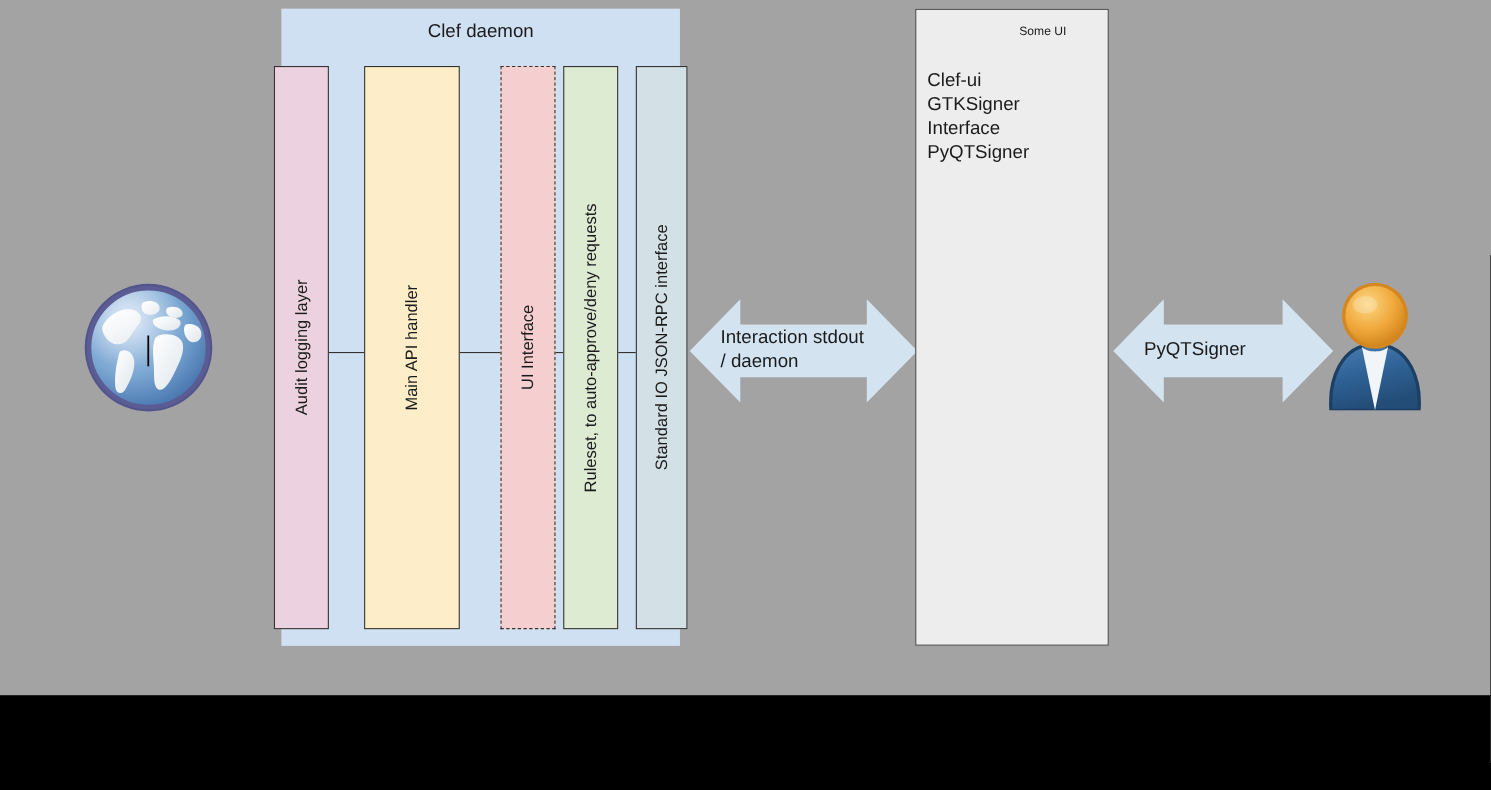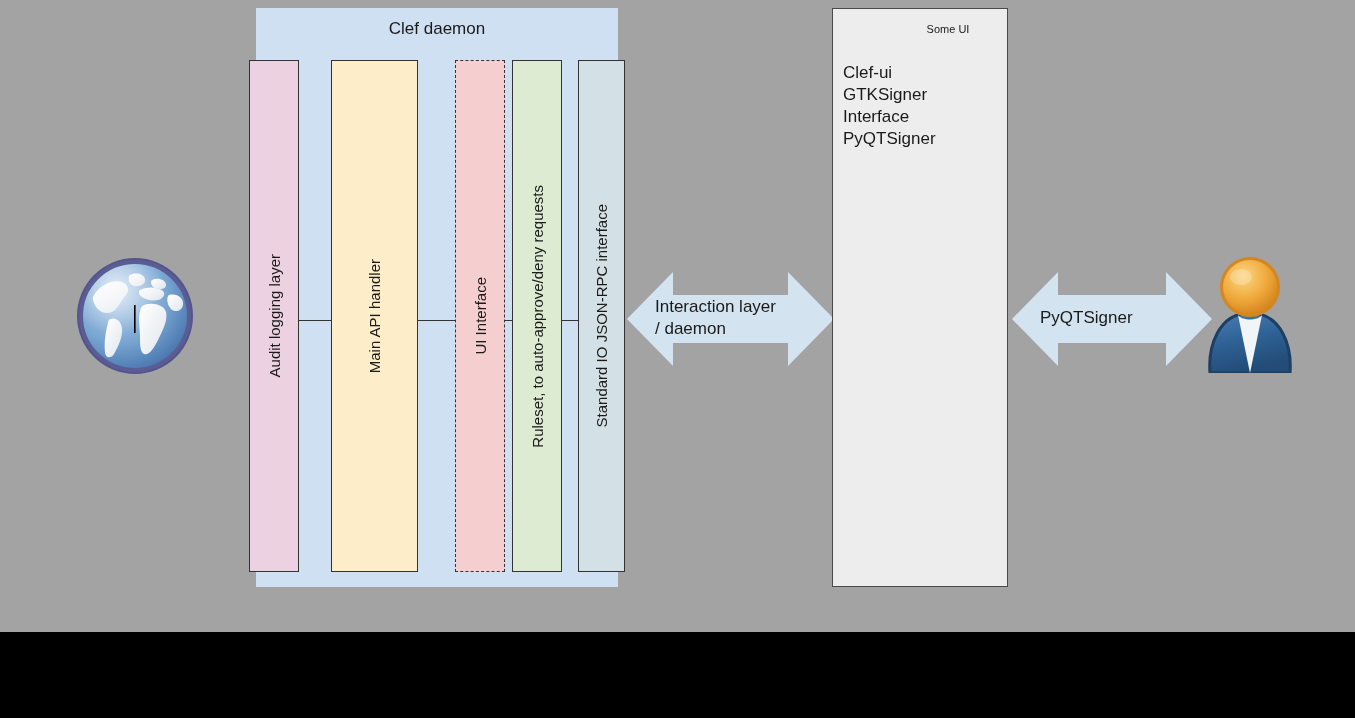--- a/index.html
+++ b/index.html
@@ -223,21 +223,21 @@
   <div class="lane lane-stdio">
     <span class="vtext">Standard IO JSON-RPC interface</span>
   </div>
 
   <div class="arrow arrow-stdio">
     <svg width="207" height="94" viewBox="0 0 207 94" xmlns="http://www.w3.org/2000/svg">
       <polygon points="0,47 46,0 46,23 161,23 161,0 207,47 161,94 161,71 46,71 46,94" fill="#d3e3f0"></polygon>
     </svg>
   </div>
   <div class="arrow-label arrow-stdio-label">
-    <div>Interaction layer</div>
+    <div>Interaction stdout</div>
     <div>/ daemon</div>
   </div>
 
   <div class="ui-panel"></div>
   <div class="ui-panel-title">Some UI</div>
   <div class="ui-panel-list">
     <div>Clef-ui</div>
     <div>GTKSigner</div>
     <div>Interface</div>
     <div>PyQTSigner</div>

